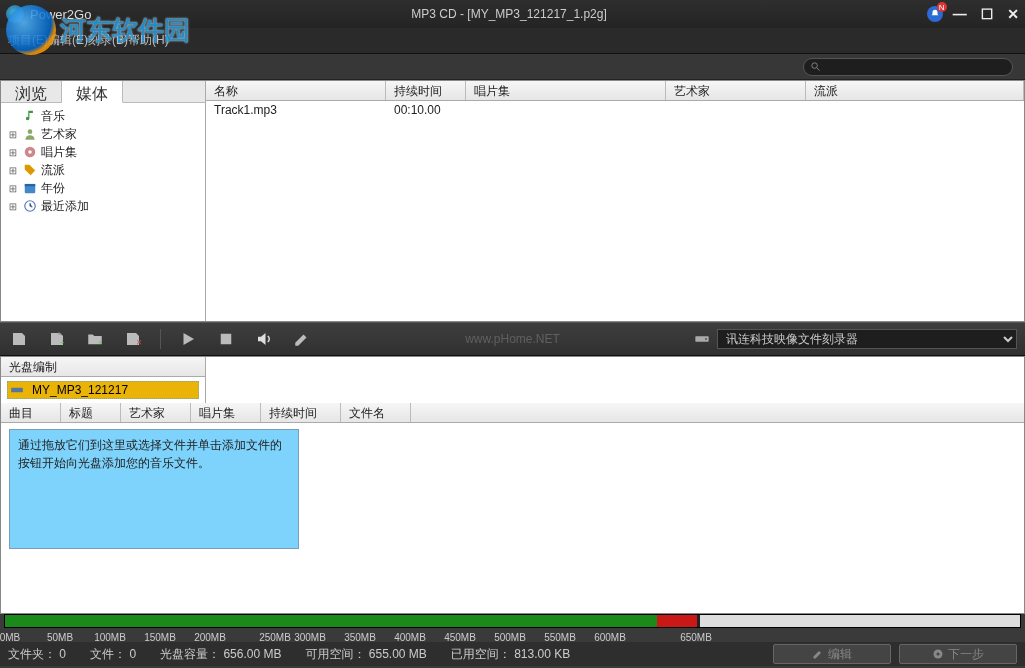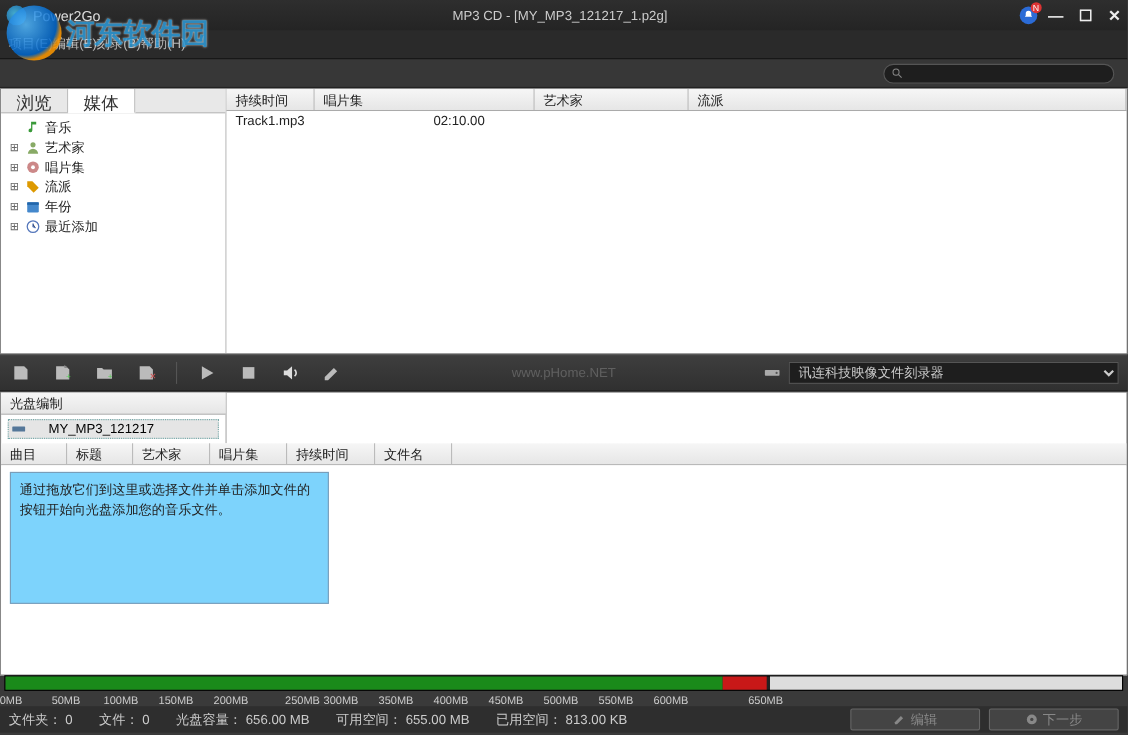--- a/index.html
+++ b/index.html
@@ -49,21 +49,21 @@
 .mid-toolbar .tbtn svg { width: 18px; height: 18px; fill: #bbb; }
 .mid-toolbar .watermark-url { position: absolute; left: 50%; transform: translateX(-50%); color: #888; font-size: 12px; opacity: 0.5; }
 .drive-sel { margin-left: auto; display: flex; align-items: center; gap: 6px; }
 .drive-sel .dicon { width: 18px; height: 18px; display: flex; align-items: center; justify-content: center; }
 .drive-sel select { width: 300px; height: 20px; background: #1e1e1e; color: #ccc; border: 1px solid #555; font-size: 12px; padding: 0 4px; }
 
 .lower-pane { height: 258px; display: flex; background: #fff; border: 1px solid #888; flex-direction: column; }
 .disc-sidebar { width: 205px; border-right: 1px solid #aaa; display: flex; flex-direction: column; }
 .disc-header { height: 20px; background: linear-gradient(#f6f6f6,#e6e6e6); border-bottom: 1px solid #aaa; font-size: 12px; padding: 2px 8px; color: #222; }
 .disc-tree { padding: 4px 6px; font-size: 12px; }
-.disc-item { display: flex; align-items: center; gap: 20px; height: 18px; background: #e5e5e5; border: 1px dotted #7aa; padding: 0 2px; }
+.disc-item { display: flex; align-items: center; gap: 8px; height: 18px; background: #eab308; border: 1px dotted #7aa; padding: 0 2px; }
 .disc-item .dicon2 { width: 14px; height: 14px; }
 
 .comp-area { flex: 1; display: flex; flex-direction: column; position: relative; }
 .comp-headers { display: flex; height: 20px; background: linear-gradient(#f6f6f6,#e6e6e6); border-bottom: 1px solid #aaa; font-size: 12px; color: #222; }
 .comp-headers div { padding: 2px 8px; border-right: 1px solid #bbb; }
 .comp-body { flex: 1; background: #fff; position: relative; }
 .hint-box { position: absolute; top: 6px; left: 8px; width: 290px; height: 120px; background: #7dd3fc; border: 1px solid #7a9db8; padding: 6px 8px; font-size: 12px; color: #222; line-height: 1.5; }
 
 .capacity-bar { height: 14px; background: #222; position: relative; margin: 0 4px; border: 1px solid #000; }
 .capacity-bar .seg-green { position: absolute; left: 0; top: 0; height: 100%; background: #1a8a1a; }
@@ -182,29 +182,30 @@
               <circle cx="12" cy="12" r="9" fill="none" stroke="#57b" stroke-width="2"></circle>
               <path stroke="#57b" stroke-width="2" d="M12 7v5l4 2"></path>
             </svg>
           </span>
         <span>最近添加</span>
       </div>
     </div>
   </div>
   <div class="content">
     <div class="col-headers">
+      <div style="width:180px">名称</div>
       <div style="width:80px">持续时间</div>
       <div style="width:200px">唱片集</div>
       <div style="width:140px">艺术家</div>
       <div style="flex:1">流派</div>
     </div>
     <div class="list-area">
       <div class="list-row">
         <div style="width:180px">Track1.mp3</div>
-        <div style="width:80px">02:10.00</div>
+        <div style="width:80px">00:10.00</div>
         <div style="width:200px"></div>
         <div style="width:140px"></div>
         <div style="flex:1"></div>
       </div>
     </div>
   </div>
 </div>
 
 <div class="mid-toolbar">
   <div class="tbtn">

